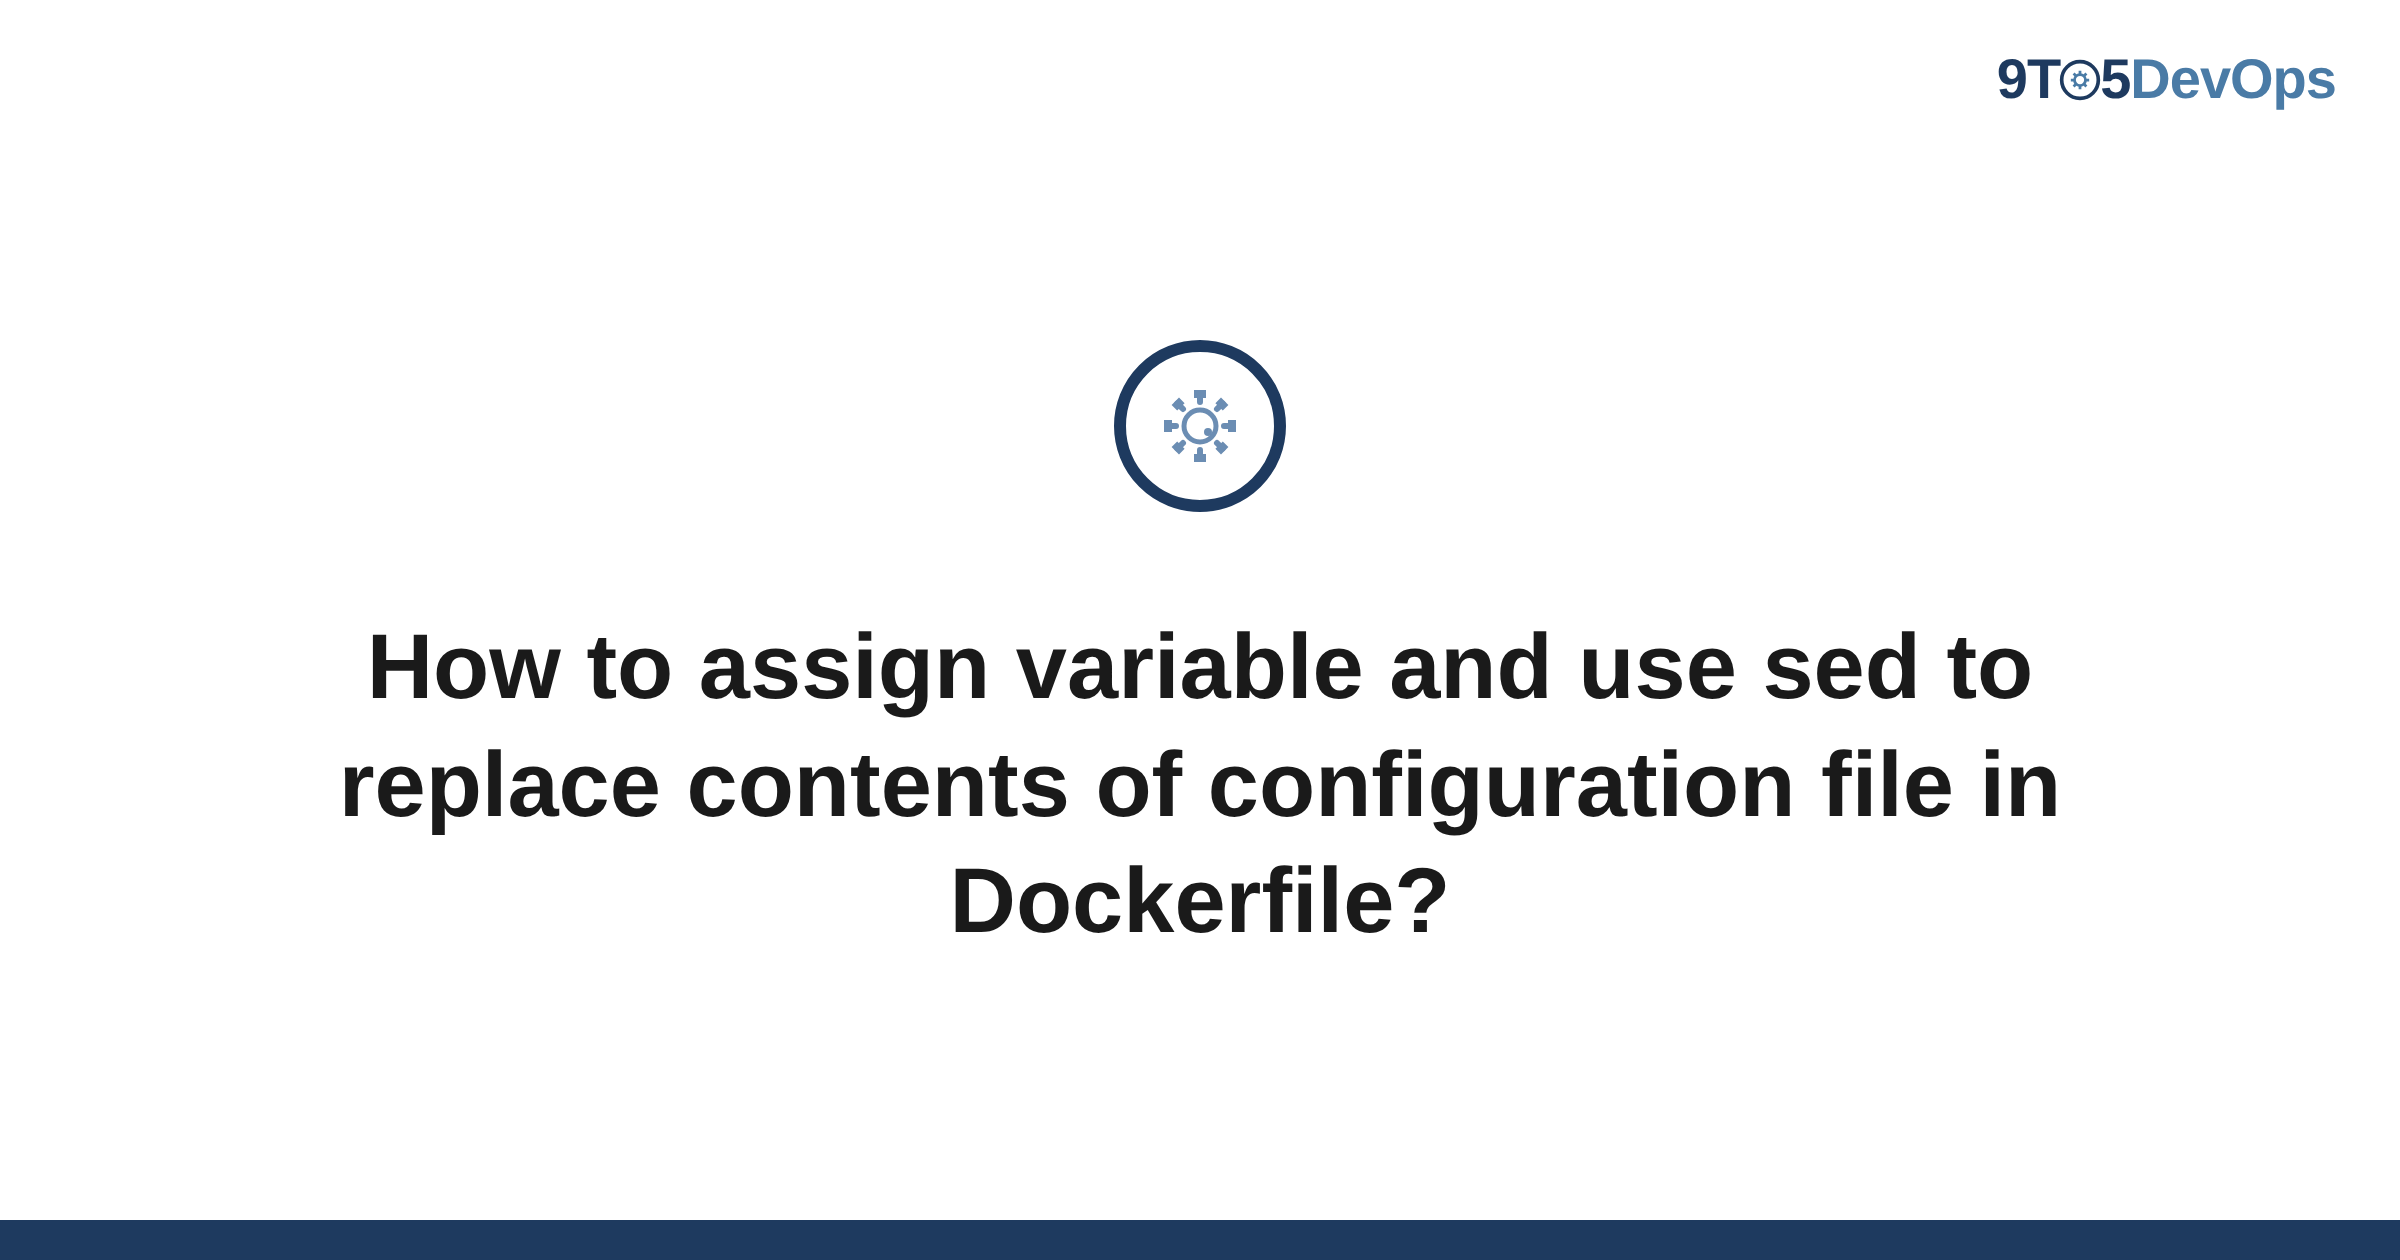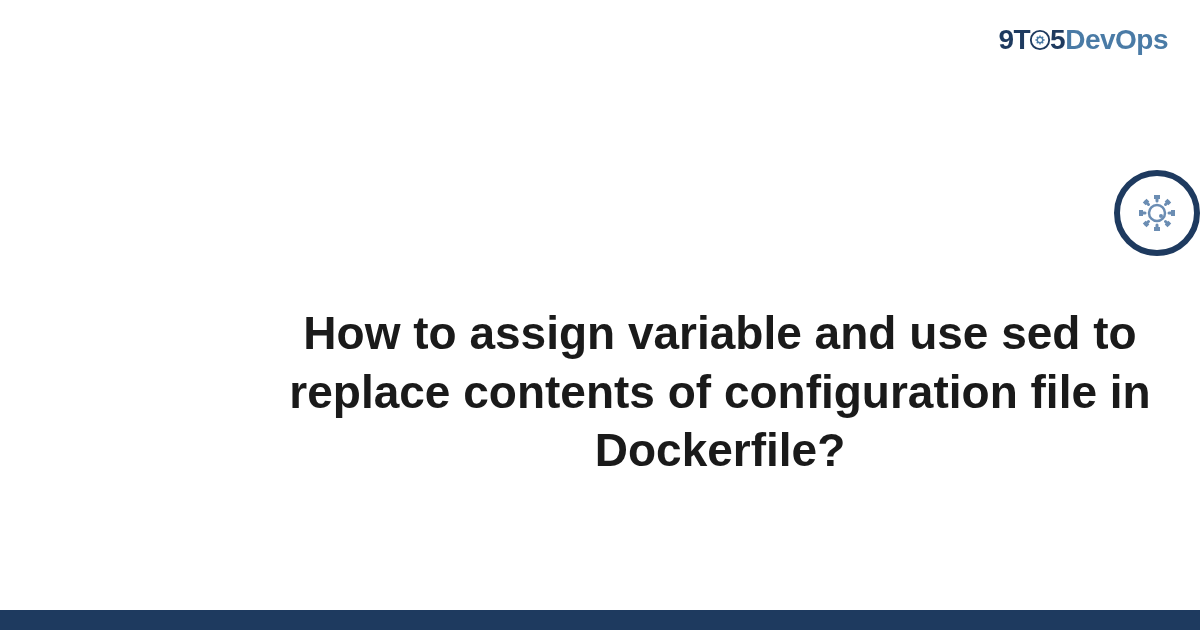--- a/index.html
+++ b/index.html
@@ -47,21 +47,21 @@
       color: #4a7ba6;
     }
     .content {
       position: absolute;
       top: 0;
       left: 0;
       width: 1200px;
       height: 630px;
       display: flex;
       flex-direction: column;
-      align-items: flex-end;
+      align-items: center;
       justify-content: center;
       padding-top: 20px;
     }
     .icon-circle {
       width: 86px;
       height: 86px;
       border: 6px solid #1e3a5f;
       border-radius: 50%;
       display: flex;
       align-items: center;

